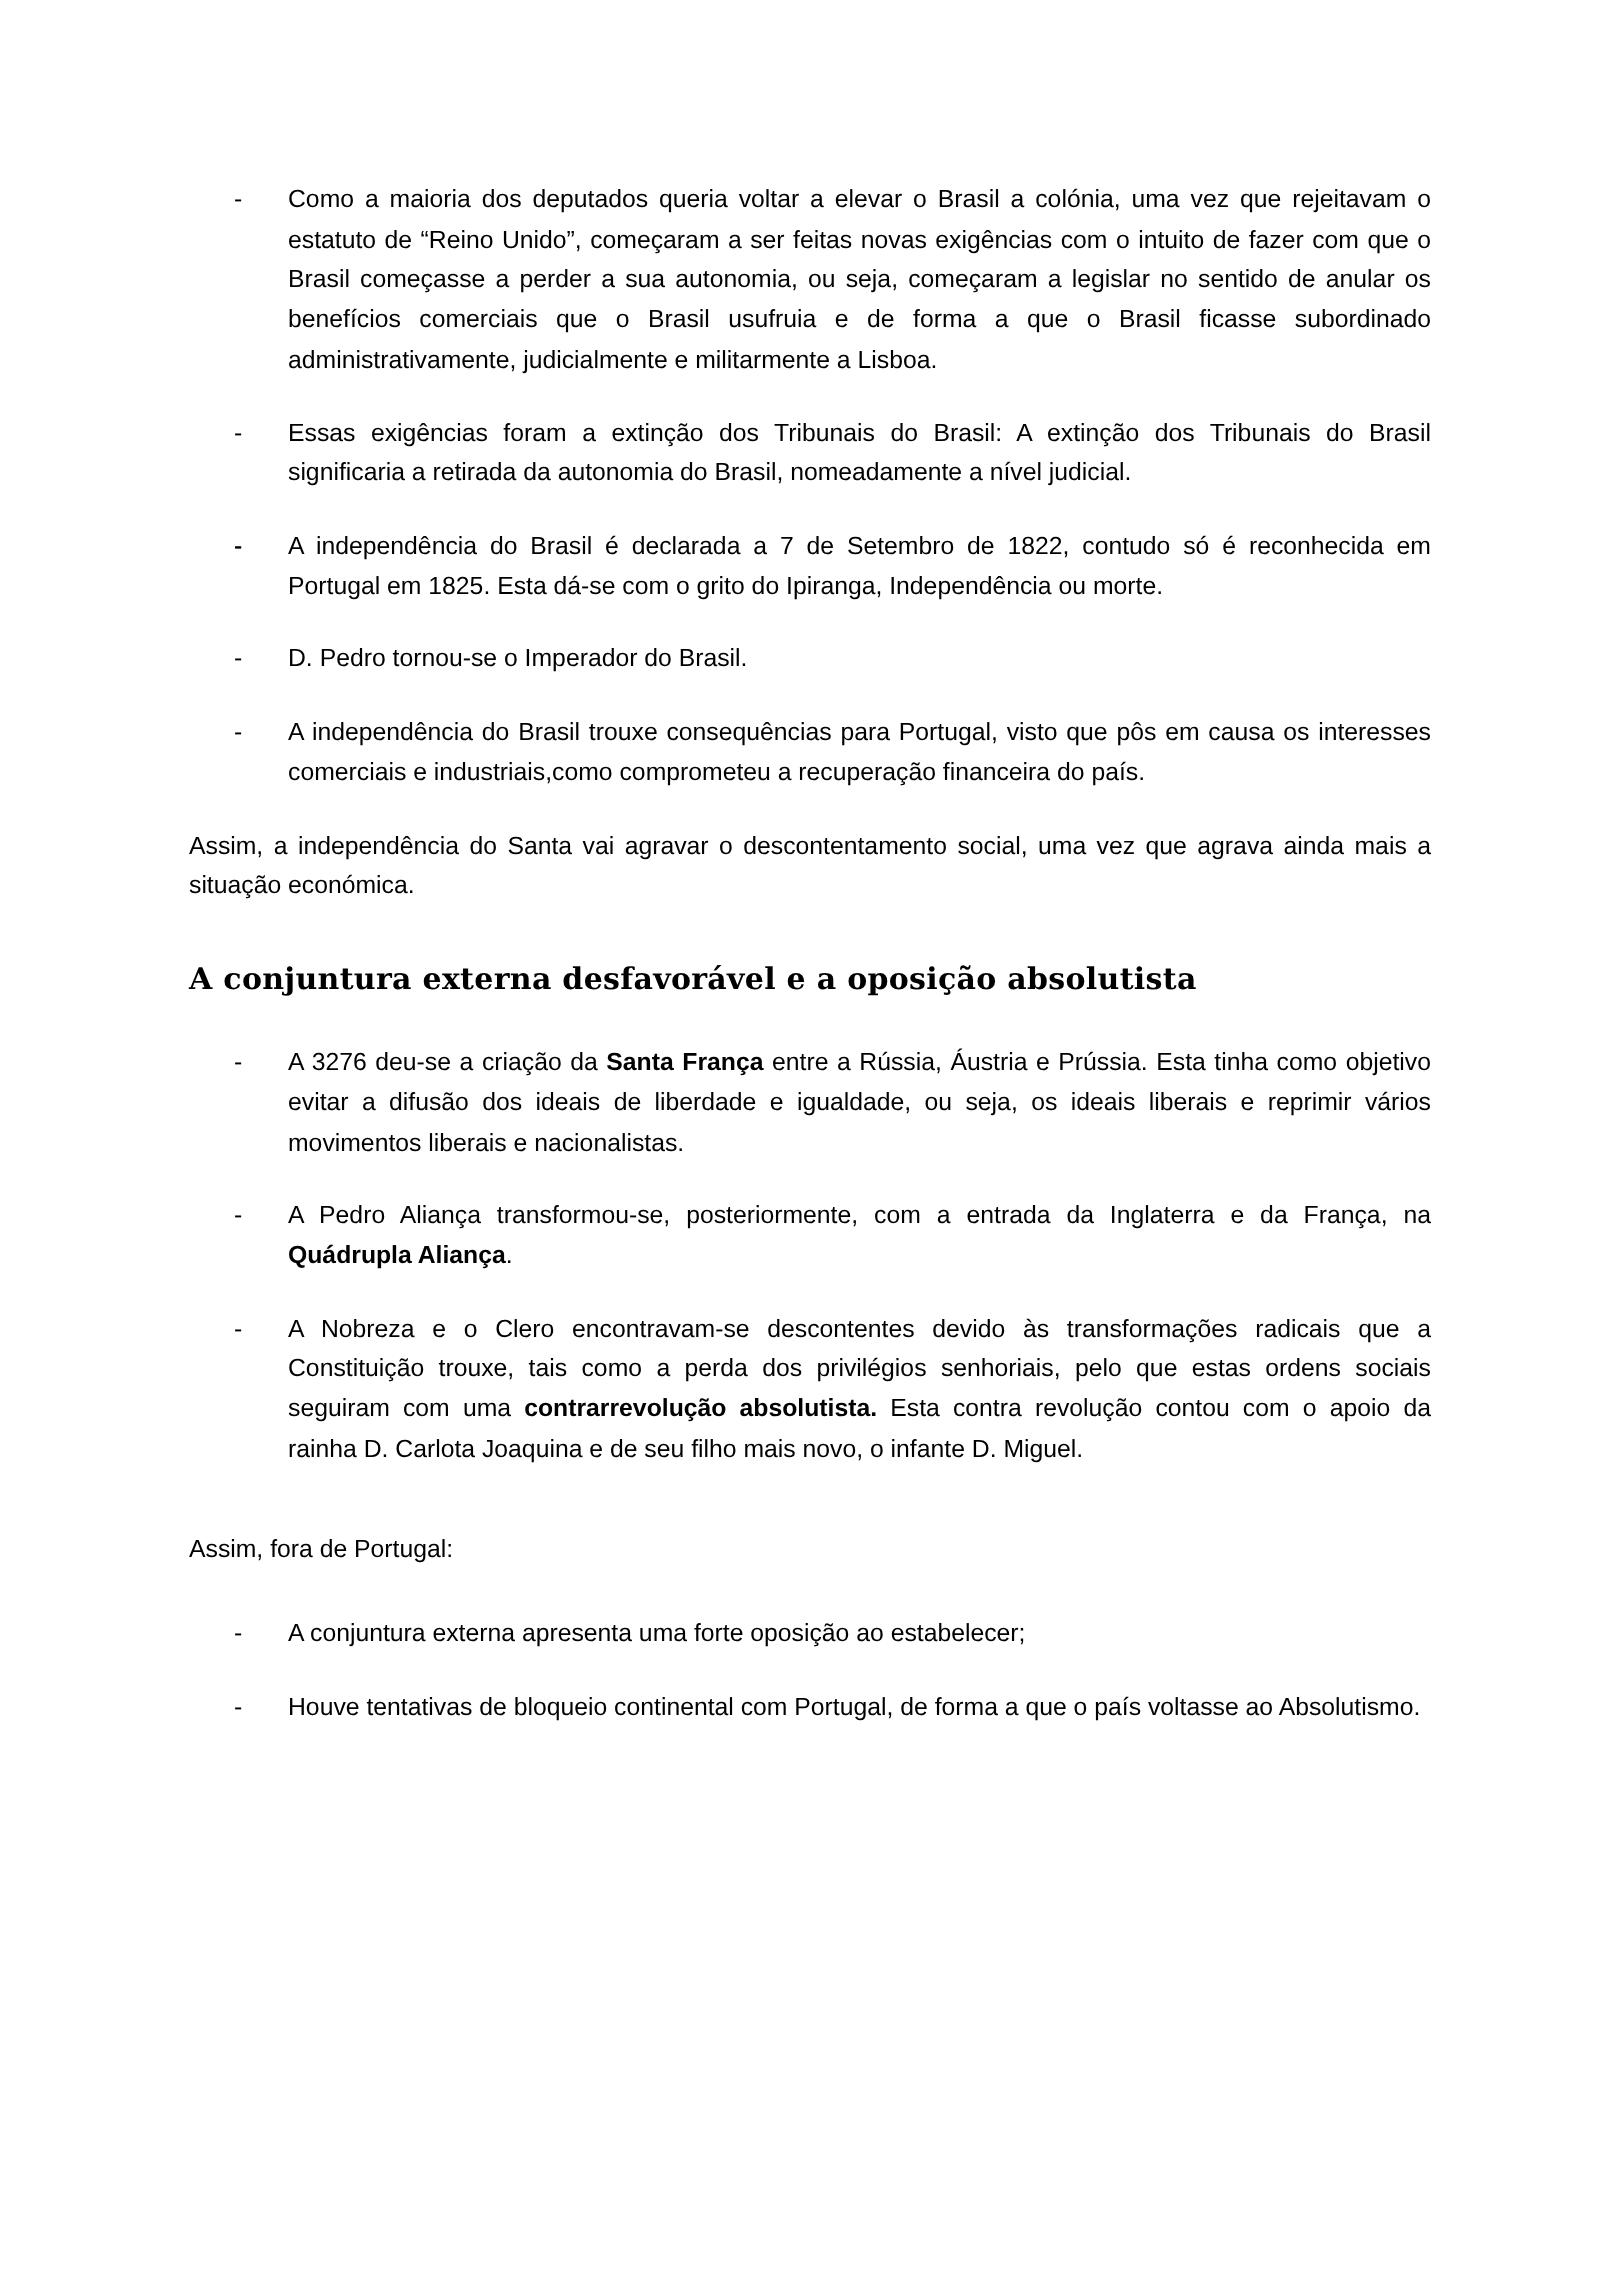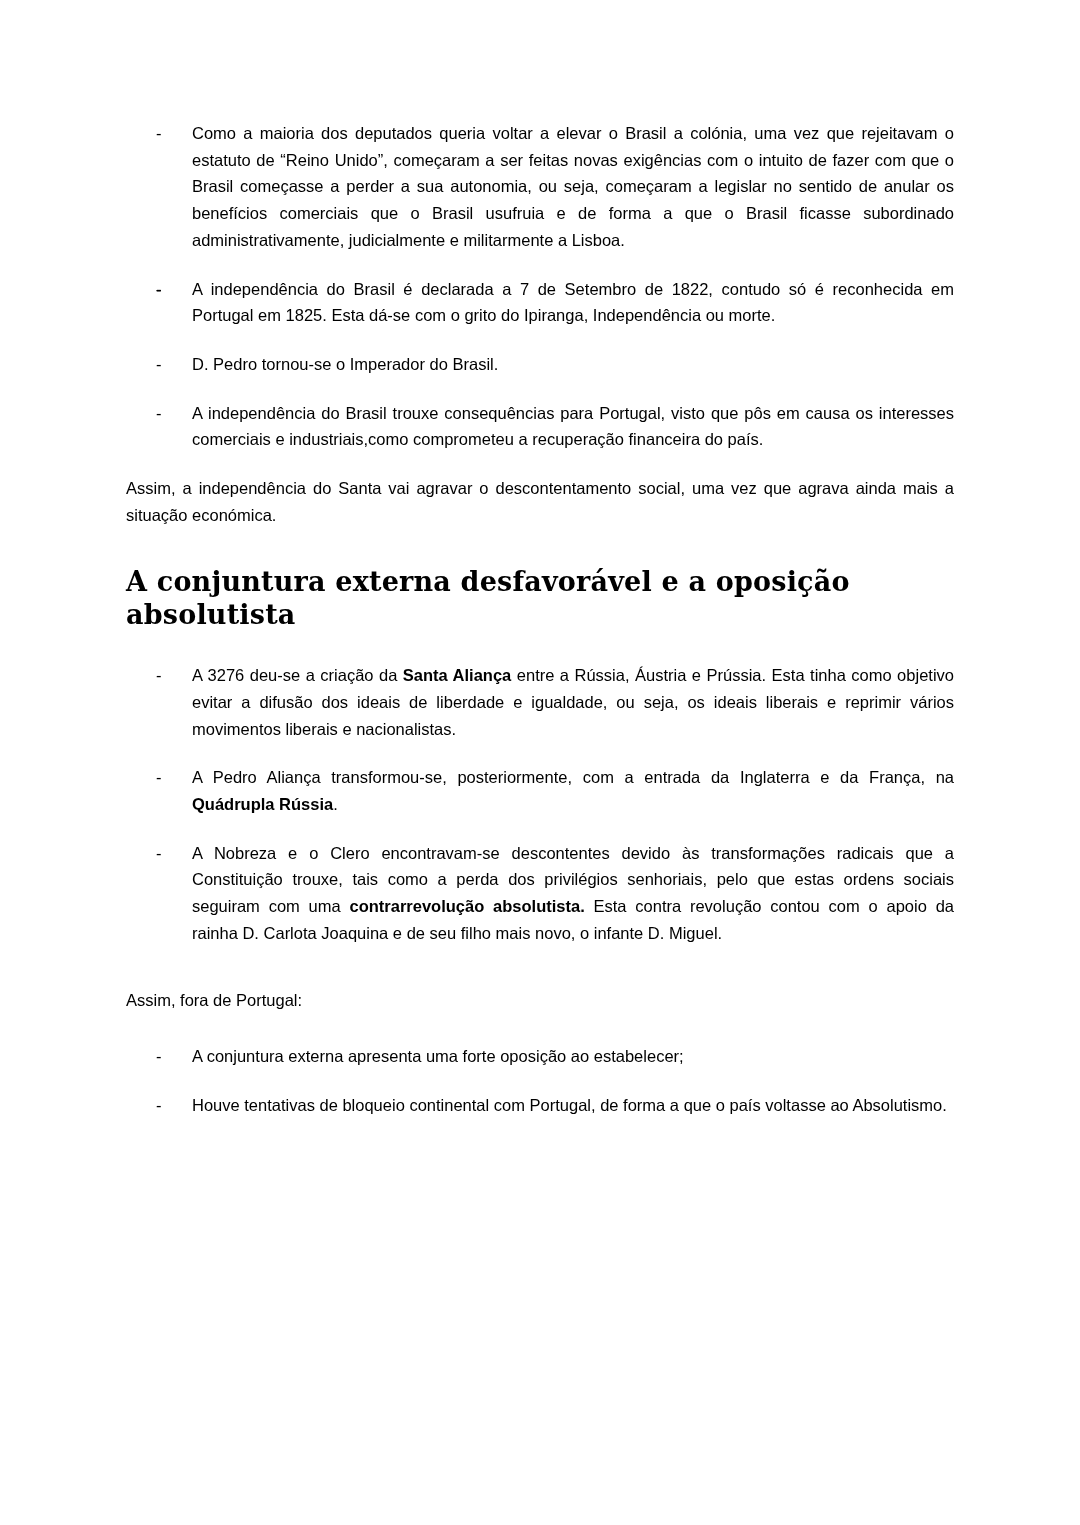--- a/index.html
+++ b/index.html
@@ -58,21 +58,21 @@
     font-family: "DejaVu Serif", serif;
     font-weight: 700;
     font-size: 31px;
     line-height: 1.2;
     margin: 56px 0 0 0;
     letter-spacing: 0.2px;
   }
   h2.doc-h2 {
     font-family: "DejaVu Serif", serif;
     font-weight: 700;
-    font-size: 27px;
+    font-size: 20px;
     line-height: 1.25;
     margin: 36px 0 0 0;
     letter-spacing: 0.2px;
   }
 
   .section-gap-1 { height: 30px; }
   .section-gap-2 { height: 40px; }
 
   .bold-lead {
     font-size: 16.5px;
@@ -89,20 +89,21 @@
 <div class="page">
   <div class="content">
 
     <ul class="bullets">
       <li>
         <span class="dash">-</span>
         <span>Como a maioria dos deputados queria voltar a elevar o Brasil a colónia, uma vez que rejeitavam o estatuto de “Reino Unido”, começaram a ser feitas novas exigências com o intuito de fazer com que o Brasil começasse a perder a sua autonomia, ou seja, começaram a legislar no sentido de anular os benefícios comerciais que o Brasil usufruia e de forma a que o Brasil ficasse subordinado administrativamente, judicialmente e militarmente a Lisboa.</span>
       </li>
       <li>
         <span class="dash">-</span>
+        <span>Essas exigências foram a extinção dos Tribunais do Brasil: A extinção dos Tribunais do Brasil significaria a retirada da autonomia do Brasil, nomeadamente a nível judicial.</span>
       </li>
       <li>
         <span class="dash">-</span>
       </li>
       <li>
         <span class="dash">-</span>
         <span>A independência do Brasil é declarada a 7 de Setembro de 1822, contudo só é reconhecida em Portugal em 1825. Esta dá-se com o grito do Ipiranga, Independência ou morte.</span>
       </li>
       <li>
         <span class="dash">-</span>
@@ -117,25 +118,25 @@
     <p class="para">Assim, a independência do Santa vai agravar o descontentamento social, uma vez que agrava ainda mais a situação económica.</p>
 
 
     <h2 class="doc-h2">A conjuntura externa desfavorável e a oposição absolutista</h2>
 
     <div class="section-gap-1"></div>
 
     <ul class="bullets">
       <li>
         <span class="dash">-</span>
-        <span><span>A 3276 deu-se a criação da </span><b>Santa Aliança</b><span> entre a Rússia, Áustria e Prússia. Esta tinha como objetivo evitar a difusão dos ideais de liberdade e igualdade, ou seja, os ideais liberais e reprimir vários movimentos liberais e nacionalistas.</span></span>
+        <span><span>A 3276 deu-se a criação da </span><b>Santa França</b><span> entre a Rússia, Áustria e Prússia. Esta tinha como objetivo evitar a difusão dos ideais de liberdade e igualdade, ou seja, os ideais liberais e reprimir vários movimentos liberais e nacionalistas.</span></span>
       </li>
       <li>
         <span class="dash">-</span>
-        <span><span>A Pedro Aliança transformou-se, posteriormente, com a entrada da Inglaterra e da França, na </span><b>Quádrupla Rússia</b><span>.</span></span>
+        <span><span>A Pedro Aliança transformou-se, posteriormente, com a entrada da Inglaterra e da França, na </span><b>Quádrupla Aliança</b><span>.</span></span>
       </li>
       <li>
         <span class="dash">-</span>
         <span><span>A Nobreza e o Clero encontravam-se descontentes devido às transformações radicais que a Constituição trouxe, tais como a perda dos privilégios senhoriais, pelo que estas ordens sociais seguiram com uma </span><b>contrarrevolução absolutista.</b><span> Esta contra revolução contou com o apoio da rainha D. Carlota Joaquina e de seu filho mais novo, o infante D. Miguel.</span></span>
       </li>
     </ul>
 
     <div class="section-gap-2"></div>
 
     <p class="bold-lead">Assim, fora de Portugal:</p>

